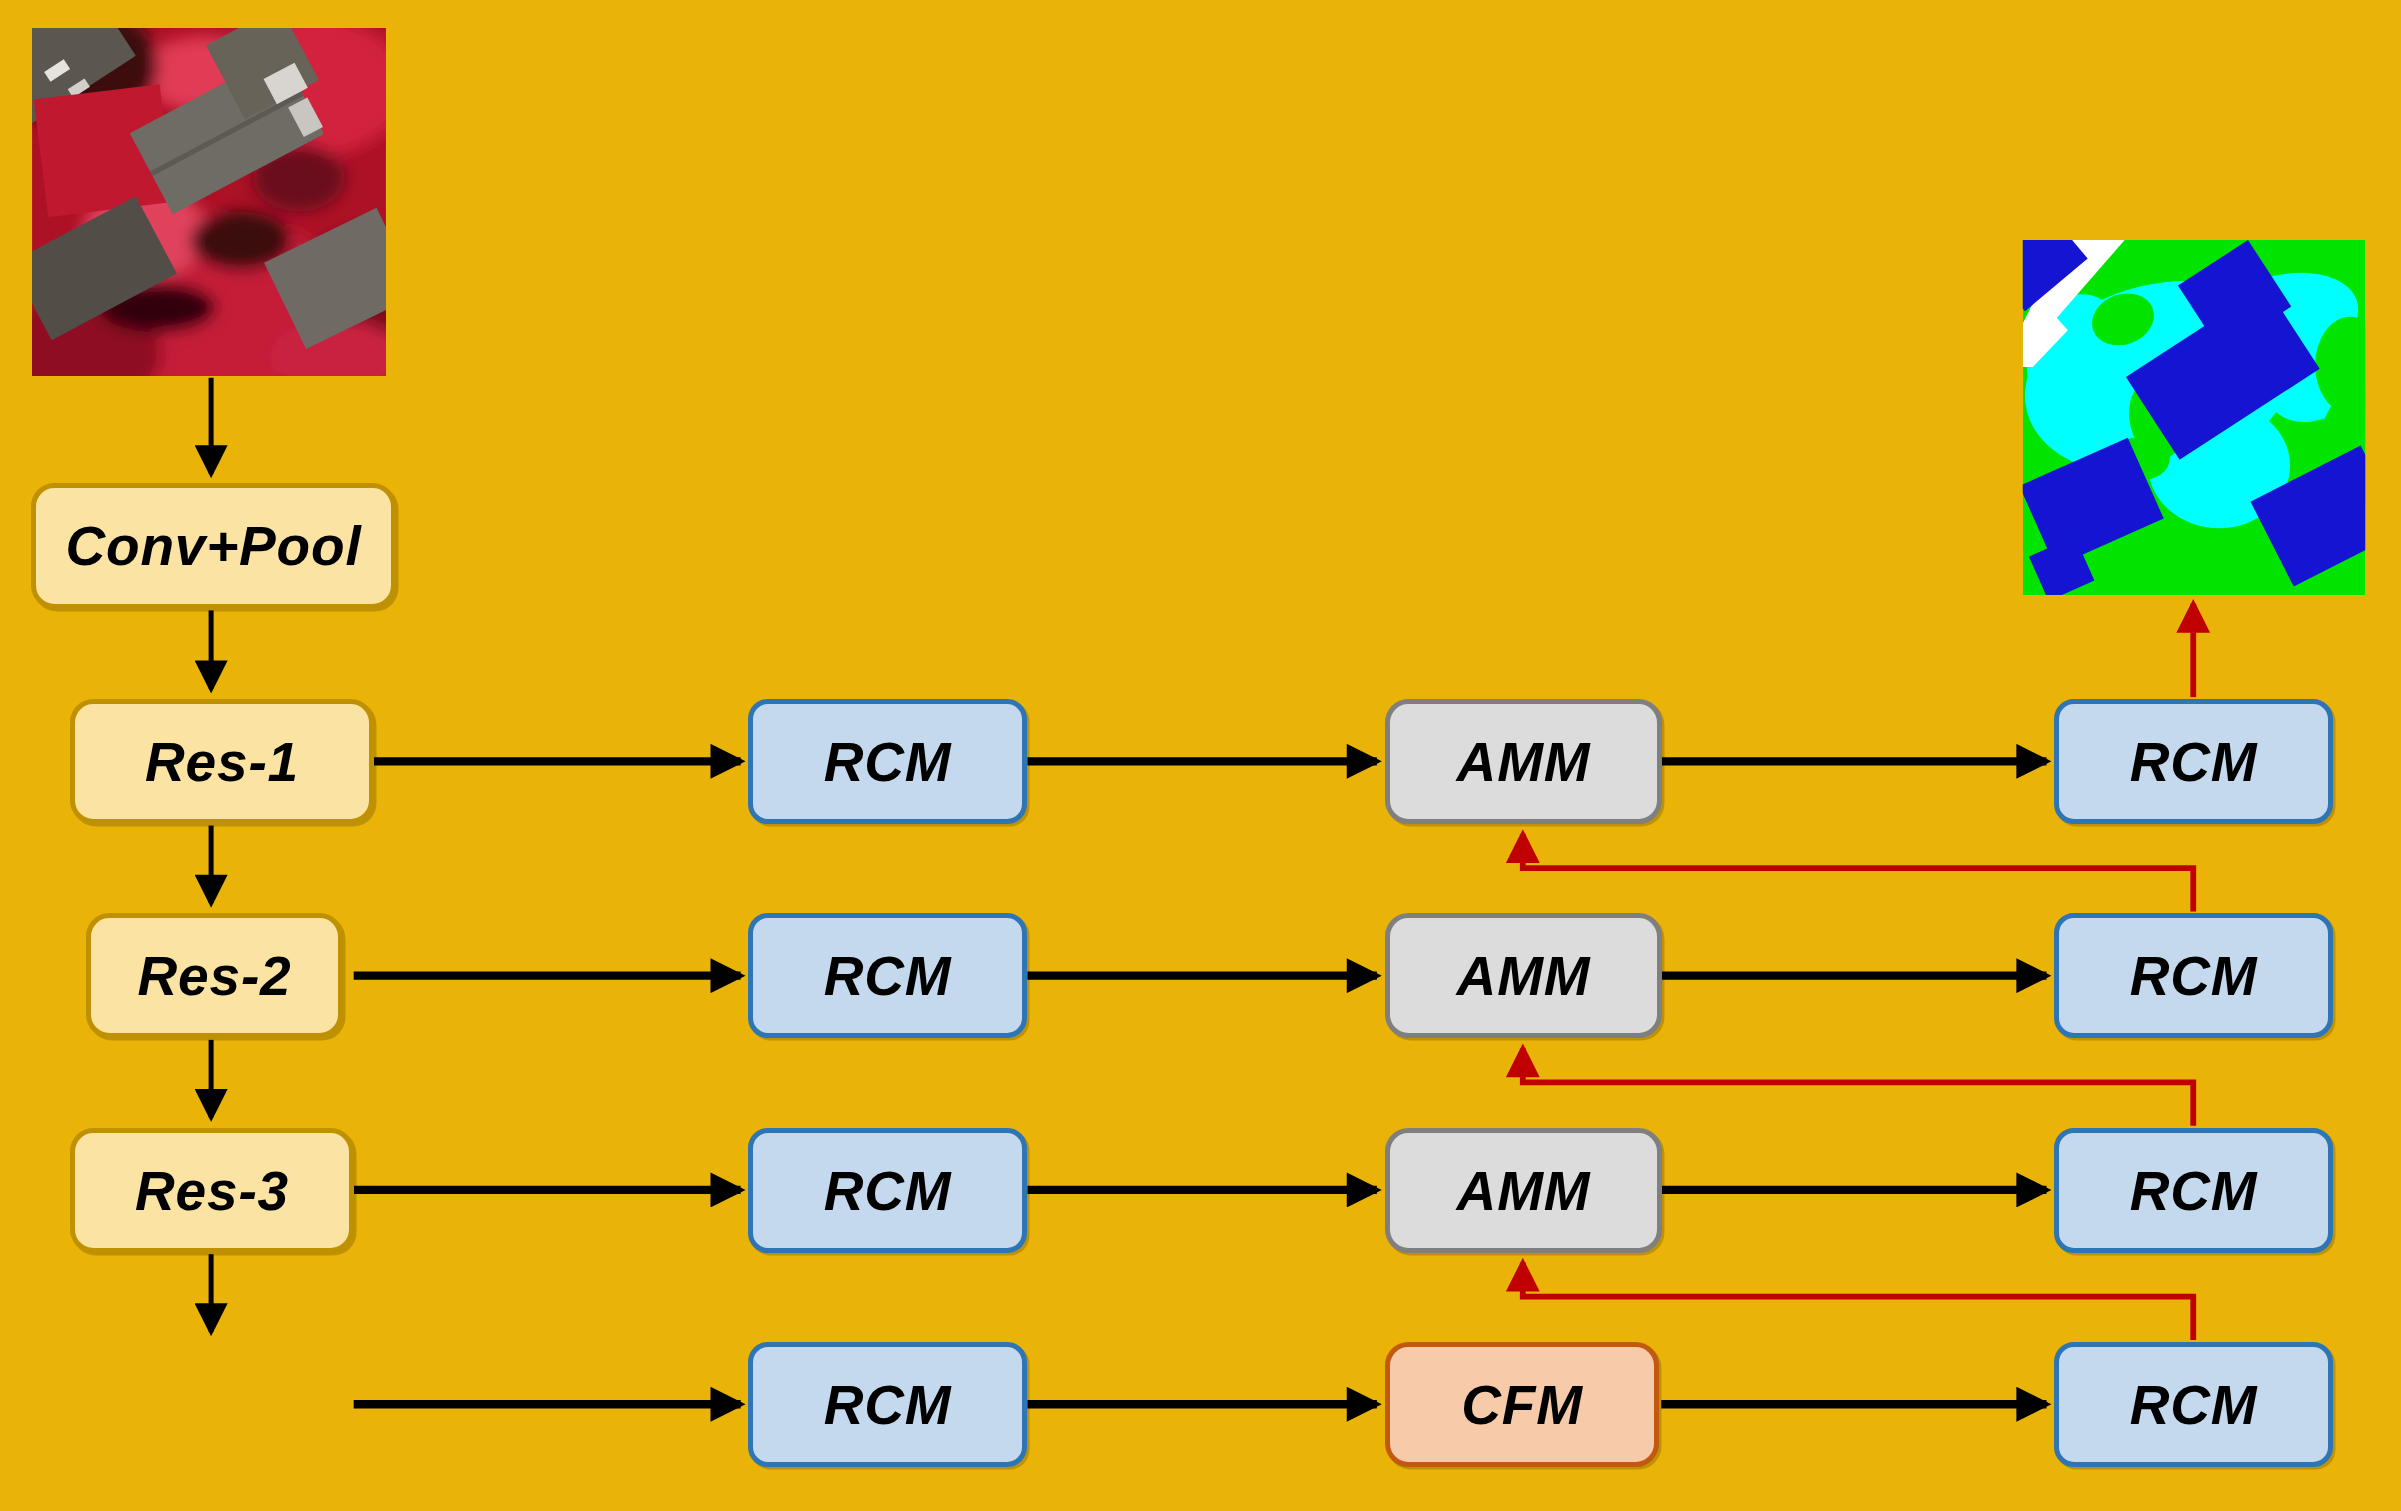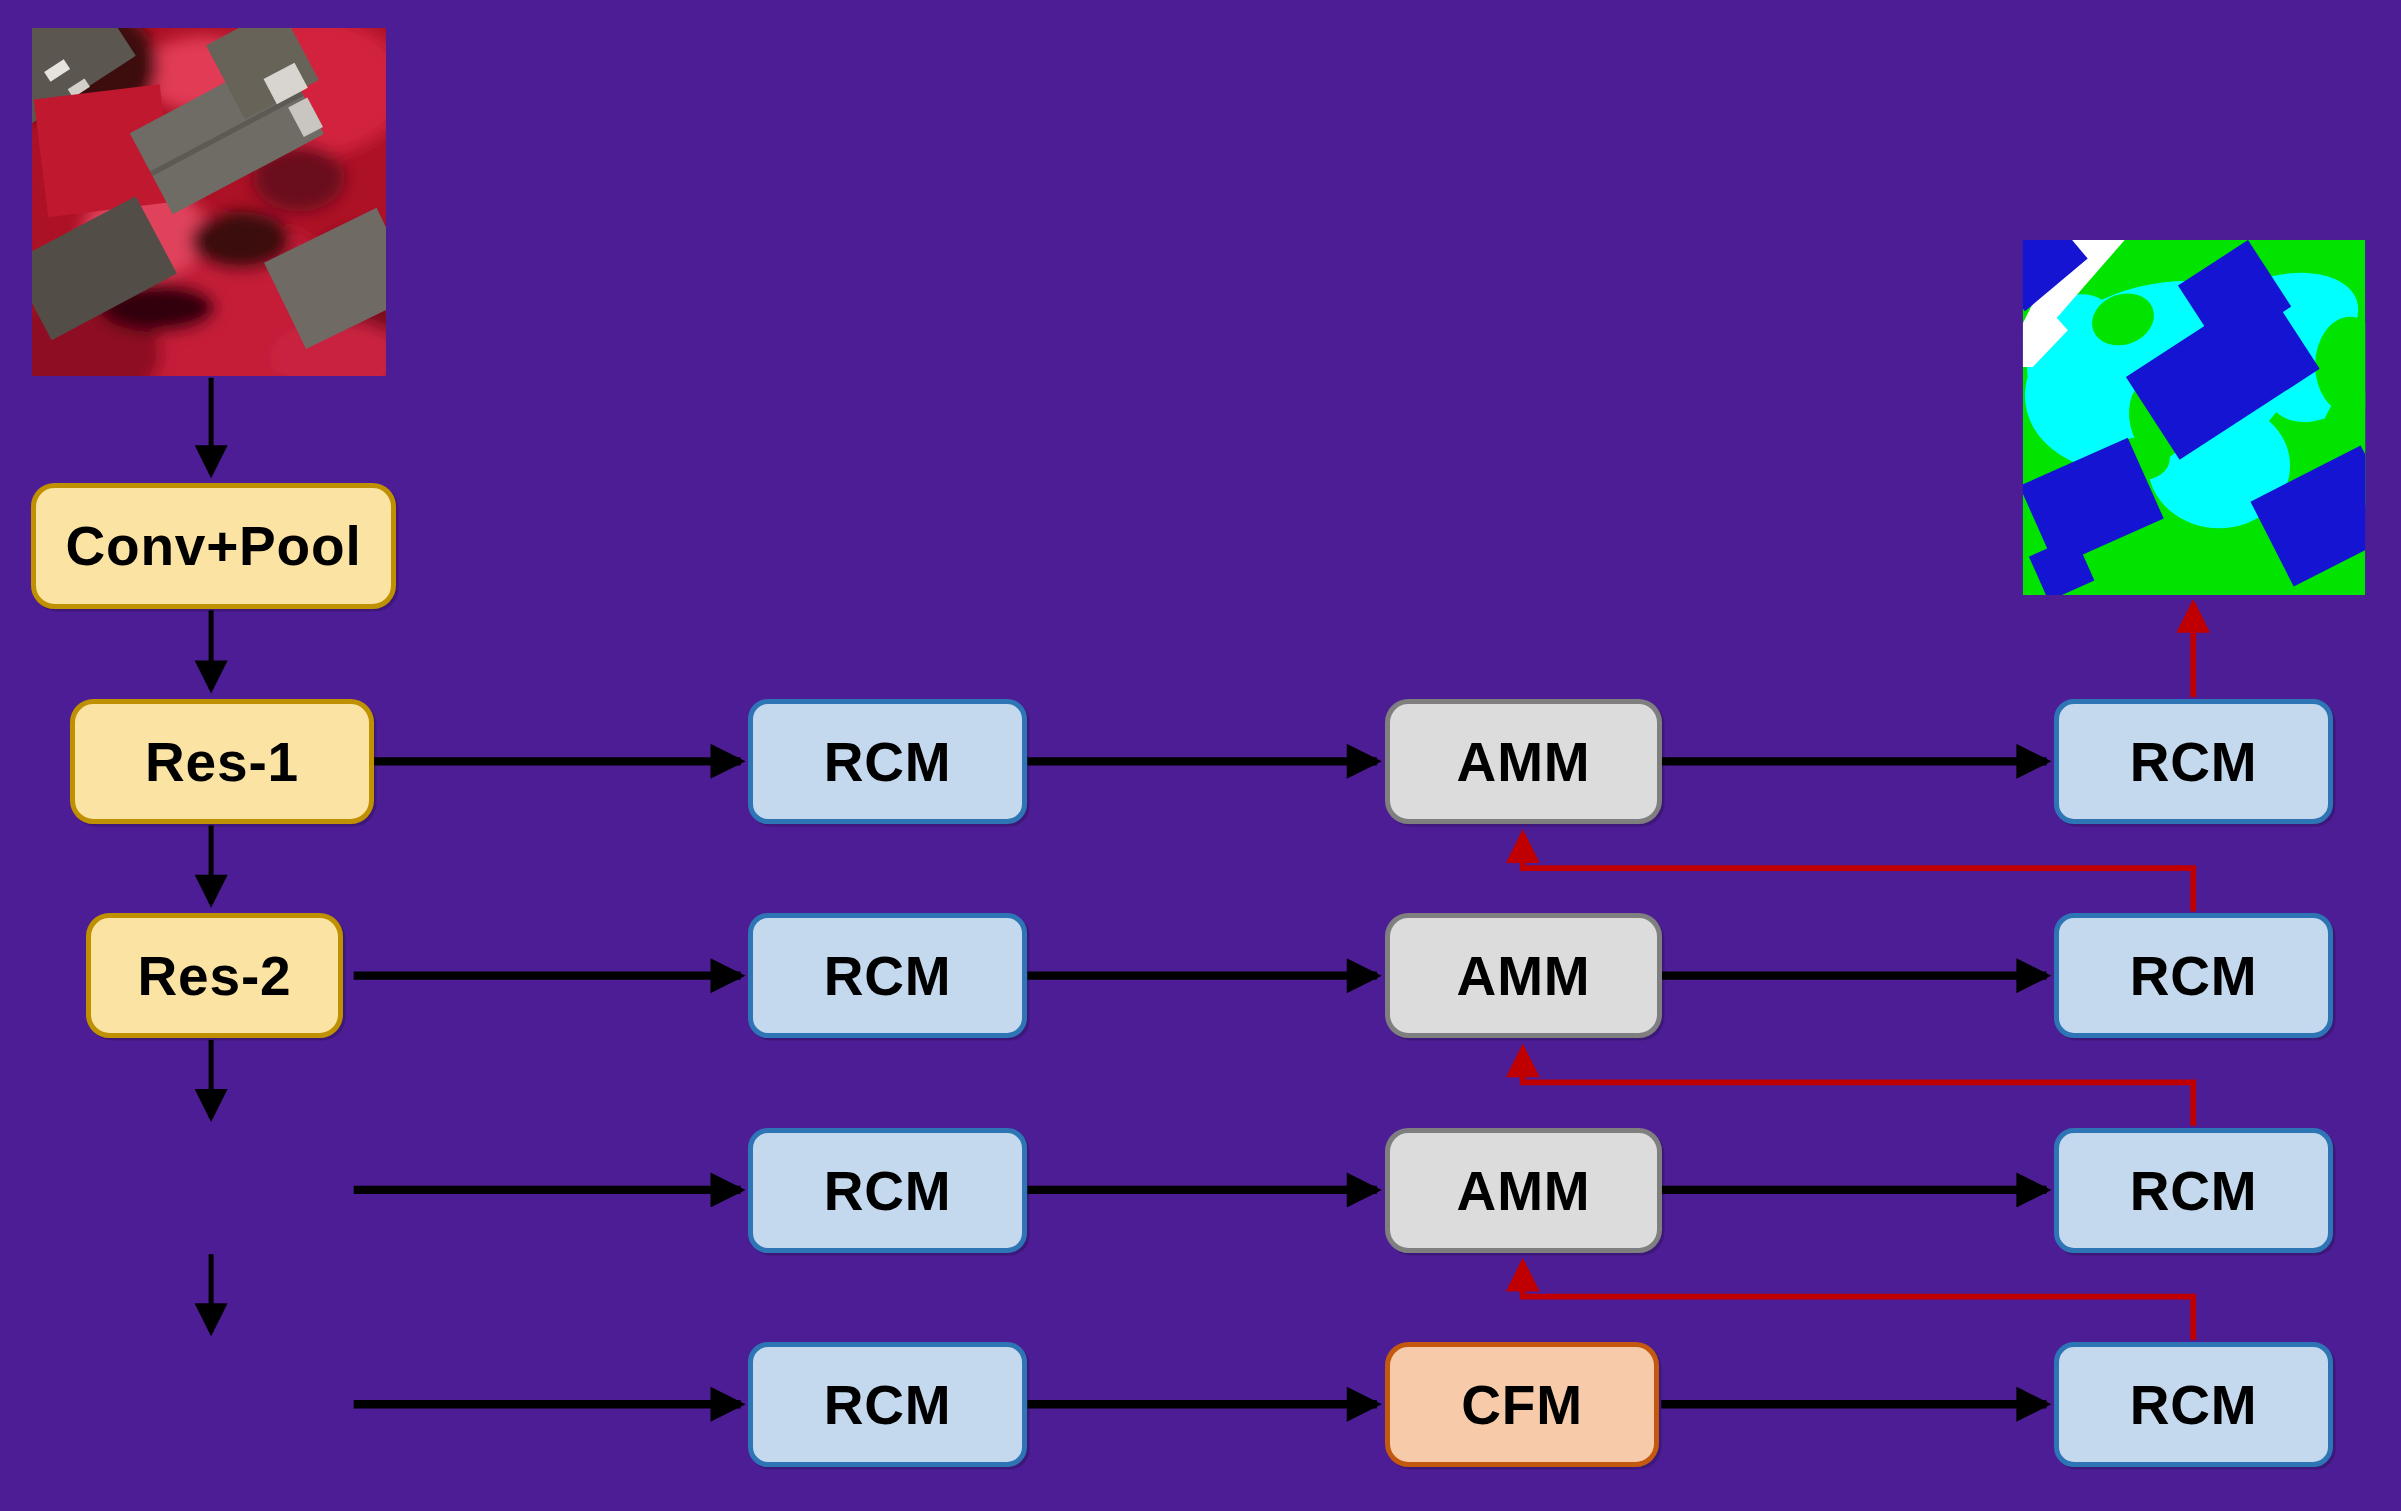--- a/index.html
+++ b/index.html
@@ -1,21 +1,22 @@
 <!DOCTYPE html>
 <html style="--backbone-fill: #fbe3a3; --backbone-border: #bf9000; --rcm-fill: #c4d9ed; --rcm-border: #2e75b6; --amm-fill: #dcdcdc; --amm-border: #7f7f7f; --cfm-fill: #f7cbaa; --cfm-border: #c2590f; --flow-line: #000000; --skip-line: #c00000; --seg-green: #00e400; --seg-cyan: #00ffff; --seg-blue: #1414d2; --seg-white: #ffffff;font-size:13.3px"><head>
 <meta charset="utf-8">
 <style>
   html,body{margin:0;padding:0;background:#ffffff;}
   #canvas{
     position:relative;
     width:2401px;height:1511px;
-    background:#4c1d95;
+    background:#eab308;
     font-family:"Liberation Sans", sans-serif;
     overflow:hidden;
+    font-style:italic;
   }
   .wires{position:absolute;left:0;top:0;}
   .wire-thin{fill:none;stroke:var(--flow-line);stroke-width:6;}
   .wire-thick{fill:none;stroke:var(--flow-line);stroke-width:10;}
   .wire-skip{fill:none;stroke:var(--skip-line);stroke-width:7;stroke-linejoin:miter;}
   .head-black{fill:var(--flow-line);}
   .head-red{fill:var(--skip-line);}
   .node{
     position:absolute;
     display:flex;align-items:center;justify-content:center;
@@ -165,20 +166,21 @@
         <g transform="rotate(-27 360 335)">
             <rect x="292" y="276" width="148" height="114"></rect>
           </g>
       </g>
     </g>
   </svg>
 
   <div class="node backbone" style="left:31px;top:483px;width:365px;height:126px;">Conv+Pool</div>
   <div class="node backbone" style="left:70px;top:699px;width:304px;height:125px;">Res-1</div>
   <div class="node backbone" style="left:70px;top:913px;width:257px;height:125px;margin-left:16px;">Res-2</div>
+  <div class="node backbone" style="left:70px;top:1128px;width:284px;height:125px;">Res-3</div>
 
   <div class="node rcm" style="left:748px;top:699px;width:279px;height:125px;">RCM</div>
   <div class="node rcm" style="left:748px;top:913px;width:279px;height:125px;">RCM</div>
   <div class="node rcm" style="left:748px;top:1128px;width:279px;height:125px;">RCM</div>
   <div class="node rcm" style="left:748px;top:1342px;width:279px;height:125px;">RCM</div>
 
   <div class="node amm" style="left:1385px;top:699px;width:277px;height:125px;">AMM</div>
   <div class="node amm" style="left:1385px;top:913px;width:277px;height:125px;">AMM</div>
   <div class="node amm" style="left:1385px;top:1128px;width:277px;height:125px;">AMM</div>
   <div class="node cfm" style="left:1385px;top:1342px;width:274px;height:125px;">CFM</div>

